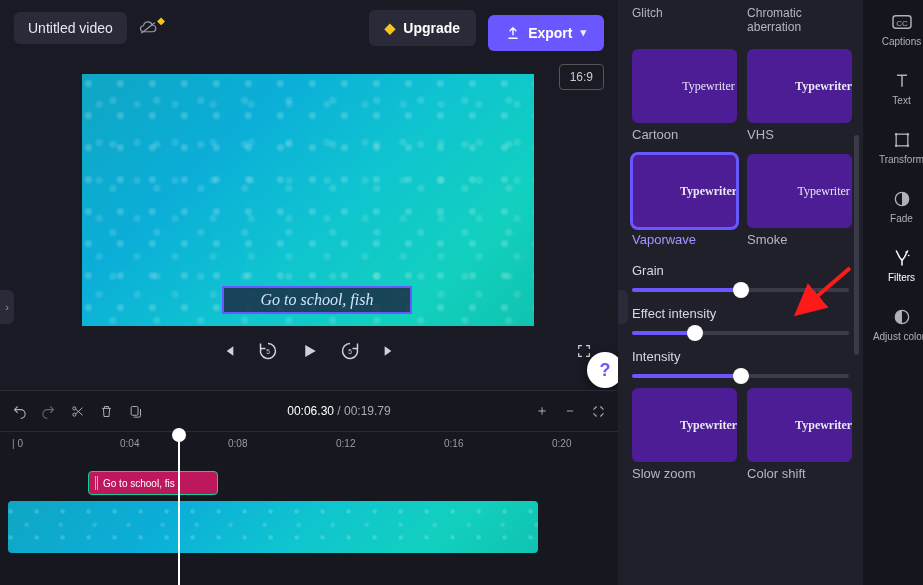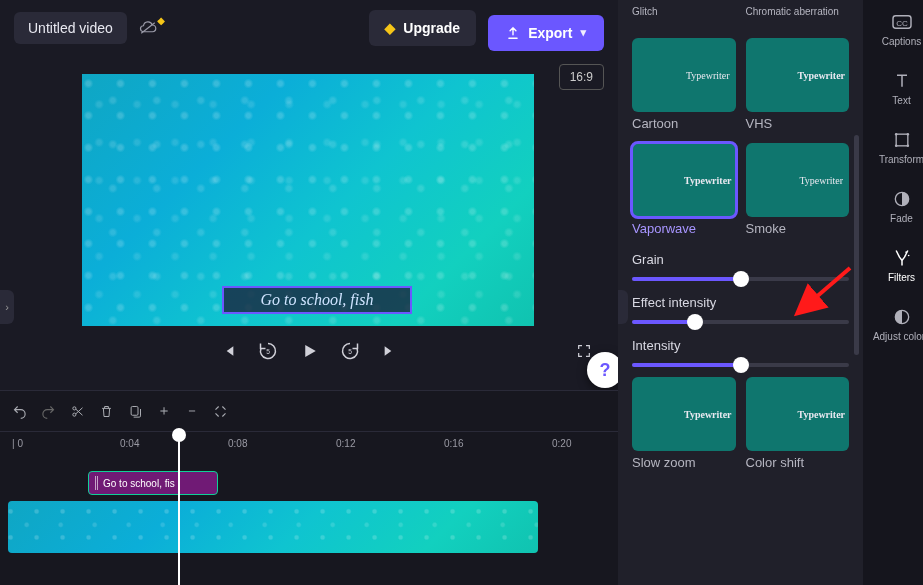--- a/index.html
+++ b/index.html
@@ -108,21 +108,21 @@
     position: absolute; left: 178px; top: 0; bottom: -140px; width: 2px;
     background: #fff; z-index: 5;
   }
   .tl-playhead::before {
     content: ""; position: absolute; left: -6px; top: -4px;
     width: 14px; height: 14px; background: #fff; border-radius: 50%;
   }
   .tl-clips { position: relative; height: 120px; }
   .clip-caption {
     position: absolute; left: 88px; top: 12px; width: 130px; height: 24px;
-    background: #701a75; border: 1px solid #10d097; border-radius: 4px;
+    background: #be185d; border: 1px solid #10d097; border-radius: 4px;
     display: flex; align-items: center; padding: 0 6px; gap: 5px;
     font-size: 10px; color: #fff; overflow: hidden; white-space: nowrap;
   }
   .clip-caption .handle { width: 3px; height: 14px; border-left: 1px solid #fff; border-right: 1px solid #fff; opacity: 0.6; }
   .clip-video {
     position: absolute; left: 8px; top: 42px; width: 530px; height: 52px;
     background:
       linear-gradient(135deg, #0fa6c4 0%, #0baed8 30%, #0fc4d0 55%, #12d0bf 80%, #10c3b0 100%);
     border-radius: 4px;
     background-size: 100% 100%;
@@ -136,29 +136,29 @@
     background-size: 26px 26px, 34px 34px;
   }
   
   .filter-panel {
     position: absolute; left: 618px; top: 0; width: 245px; height: 585px;
     background: #20202a; padding: 6px 14px 10px; overflow: hidden;
   }
   .fp-grid { display: grid; grid-template-columns: 1fr 1fr; gap: 10px 10px; }
   .fp-tile { display:flex; flex-direction:column; gap:4px; margin-bottom: 2px; }
   .fp-thumb {
-    height: 74px; background: #0f766e; border-radius: 6px;
+    height: 74px; background: #4c1d95; border-radius: 6px;
     display: flex; align-items: center; justify-content: center;
-    font-size: 10px; font-family: Georgia, serif; padding-left: 48px;
+    font-size: 12px; font-family: Georgia, serif; padding-left: 48px;
   }
   .fp-tile.sel .fp-thumb { outline: 3px solid #6b57ff; outline-offset: -1px; }
   .fp-tile.sel .fp-label { color: #a795ff; }
   .fp-label { font-size: 13px; color: #b5b5c0; }
   .bold-tw { font-weight: 700; font-family: Georgia, serif; }
-  .half-label { font-size:10px; color:#b5b5c0; margin-bottom: 11px; }
+  .half-label { font-size:12px; color:#b5b5c0; margin-bottom: 5px; }
   .slider-group { margin: 14px 0 8px; }
   .slider-label { font-size: 13px; color: #d8d8e2; margin-bottom: 10px; }
   .slider {
     position: relative; height: 4px; background: #3a3a48; border-radius: 2px;
   }
   .slider .fill { position: absolute; left: 0; top: 0; bottom: 0; background: #6b57ff; border-radius: 2px; }
   .slider .knob {
     position: absolute; top: -6px; width: 16px; height: 16px;
     background: #fff; border-radius: 50%; transform: translateX(-50%);
   }
@@ -291,20 +291,23 @@
       <svg width="15" height="15" viewBox="0 0 24 24">
           <path d="M5 7h14M9 7V4h6v3M7 7l1 13h8l1-13" fill="none" stroke="#aaacb2" stroke-width="1.6"></path>
         </svg>
     </button>
     <button class="ico">
       <svg width="15" height="15" viewBox="0 0 24 24">
           <rect x="5" y="4" width="11" height="14" rx="2" fill="none" stroke="#aaacb2" stroke-width="1.6"></rect>
           <path d="M9 21h9a2 2 0 0 0 2-2V8" fill="none" stroke="#aaacb2" stroke-width="1.6"></path>
         </svg>
     </button>
+    <div class="tl-time">
+      <span class="cur">00:06.30</span> / <span>00:19.79</span>
+    </div>
     <button class="ico">＋</button>
     <button class="ico">－</button>
     <button class="ico">
       <svg width="15" height="15" viewBox="0 0 24 24">
           <path d="M9 4L4 9M15 4l5 5M9 20l-5-5M15 20l5-5" fill="none" stroke="#aaacb2" stroke-width="1.8"></path>
         </svg>
     </button>
   </div>
   <div class="tl-ruler">
     <span class="tl-tick" style="left:12px">| 0</span>

